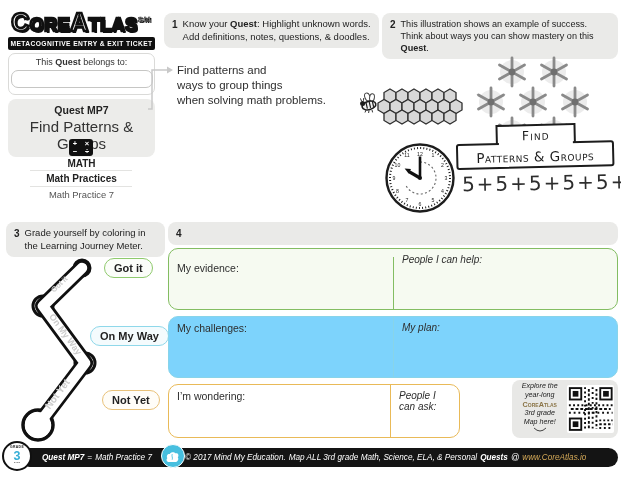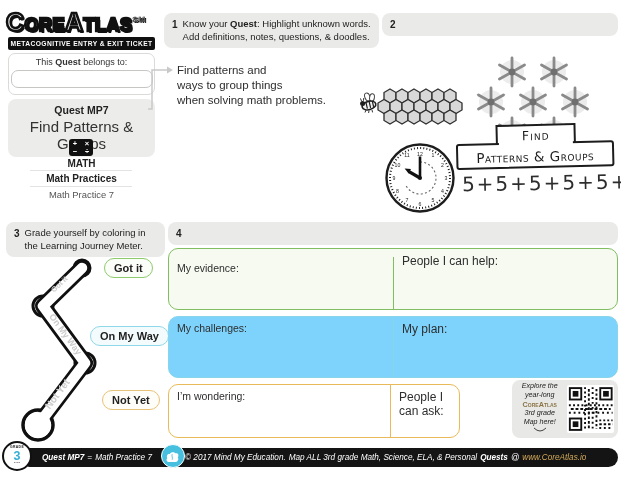--- a/index.html
+++ b/index.html
@@ -1,21 +1,21 @@
 <!DOCTYPE html>
 <html><head>
 <meta charset="utf-8">
 <style>
   html,body{margin:0;padding:0;}
   body{width:621px;height:480px;position:relative;background:#fff;overflow:hidden;
        font-family:"Liberation Sans",sans-serif;color:#222;}
   .abs{position:absolute;}
 
   
-  .logo{left:6px;top:8px;width:150px;text-align:left;font-weight:bold;font-size:25px;
+  .logo{left:6px;top:8px;width:150px;text-align:center;font-weight:bold;font-size:25px;
         font-variant:small-caps;letter-spacing:.5px;color:#fff;
         -webkit-text-stroke:2.6px #101010;text-shadow:1.5px 1.5px 0 #101010;}
   .logo sup{font-size:8px;-webkit-text-stroke:.6px #101010;}
   .tagline{left:8px;top:37px;width:147px;height:13px;background:#101010;color:#fff;
         font-size:6.7px;font-weight:bold;letter-spacing:.4px;text-align:center;line-height:13px;border-radius:2px;}
   .belongs{left:8px;top:53px;width:147px;height:42px;border:1.5px solid #dadad8;border-radius:7px;
         box-sizing:border-box;background:#fff;}
   .belongs .lbl{margin-top:3px;text-align:center;font-size:9px;color:#333;}
   .belongs input{display:block;margin:3px auto 0;width:130px;height:16px;border:1.5px solid #c6c6c4;
         border-radius:7px;outline:none;font-size:10px;padding:0 5px;}
@@ -50,21 +50,21 @@
   
   .lvlpill{border-radius:11px;background:#fff;font-weight:bold;font-size:11px;padding:3px 9px;white-space:nowrap;}
   .lvl-got{left:104px;top:258px;border:1.6px solid #8fca6d;background:#fbfdf9;}
   .lvl-way{left:90px;top:326px;border:1.6px solid #8fd8ea;background:#f4fbfd;}
   .lvl-not{left:102px;top:390px;border:1.6px solid #e9c27a;background:#fffdf8;}
   .meter-label{fill:#cbcbcb;font-weight:bold;font-family:"Liberation Sans",sans-serif;}
 
   
   .prow{box-sizing:border-box;border-radius:10px;display:flex;}
   .prow .cl{width:225px;box-sizing:border-box;padding:5px 8px;font-size:10.5px;color:#2e2e2e;}
-  .prow .cr{flex:1;box-sizing:border-box;padding:5px 8px;font-size:12px;color:#2e2e2e;}
+  .prow .cr{flex:1;box-sizing:border-box;padding:5px 8px;font-size:10px;color:#2e2e2e;font-style:italic;}
   .row1{left:168px;top:248px;width:450px;height:62px;border:1.6px solid #83bd62;background:#f6faf1;}
   .row1 .cl{border-right:1.2px solid #83bd62;margin-top:8px;}
   .row2{left:168px;top:316px;width:450px;height:62px;border:1.6px solid #88d4e9;background:#7dd3fc;}
   .row2 .cl{border-right:1.2px solid #88d4e9;}
   .row3{left:168px;top:384px;width:292px;height:54px;border:1.6px solid #e9ba58;background:#fff;}
   .row3 .cl{width:222px;border-right:1.2px solid #e9ba58;}
 
   
   .qrbox{left:512px;top:380px;width:106px;height:58px;background:#e8e8e6;border-radius:8px;
         display:flex;align-items:center;gap:3px;padding:2px 4px;box-sizing:border-box;}
@@ -116,20 +116,21 @@
   <div class="abs strand">Math Practices</div>
   <div class="abs srule" style="top:186px;"></div>
   <div class="abs practice">Math Practice 7</div>
 
   <div class="abs pill pill1">
     <b class="n">1</b>
     <span><span>Know your </span><b>Quest</b><span>: Highlight unknown words. Add definitions, notes, questions, &amp; doodles.</span></span>
   </div>
   <div class="abs pill pill2">
     <b class="n">2</b>
+    <span><span>This illustration shows an example of success. Think about ways you can show mastery on this </span><b>Quest</b><span>.</span></span>
   </div>
 
   <svg class="abs" style="left:148px;top:61px;" width="28" height="56">
     <path d="M0,48 L4,48 L4,9 L19,9" fill="none" stroke="#c9c9c9" stroke-width="1.5"></path>
     <path d="M19,5.5 L25,9 L19,12.5 Z" fill="#c9c9c9"></path>
   </svg>
   <div class="abs questdesc">
     <div>Find patterns and</div>
       <div>ways to group things</div>
       <div>when solving math problems.</div>

